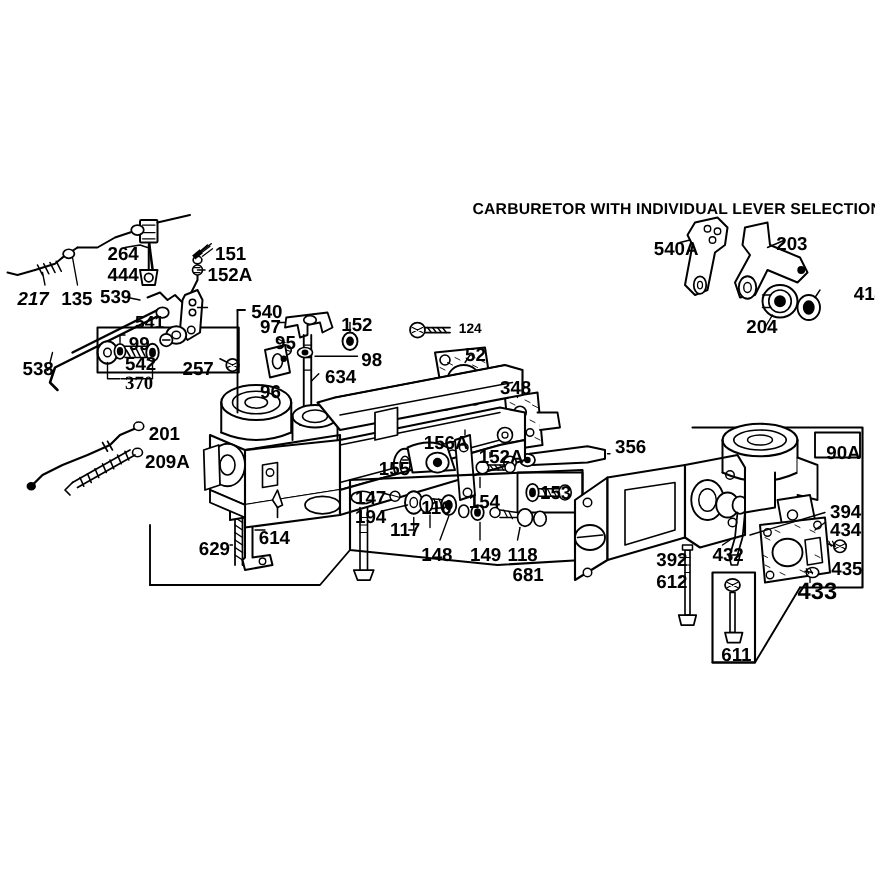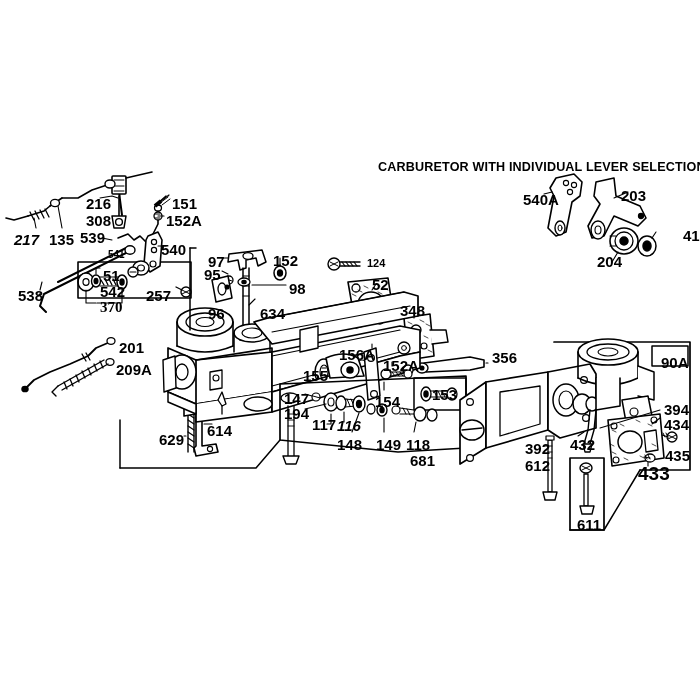--- a/index.html
+++ b/index.html
@@ -461,57 +461,57 @@
       <path d="M640,470 L604,530 L570,530" stroke-width="1.5"></path>
 
       <path d="M466,448 L540,490 L556,490" stroke-width="0"></path>
 
     </g>
   </svg>
 
   <div class="title" style="left: 378px; top: 160px;">CARBURETOR WITH INDIVIDUAL LEVER SELECTIONS</div>
 
   <div id="labels">
-      <div class="lbl" style="left: 86px; top: 196px; font-size: 15px;">216</div>
-      <div class="lbl" style="left: 86px; top: 213px; font-size: 15px;">308</div>
+      <div class="lbl" style="left: 86px; top: 196px; font-size: 15px;">264</div>
+      <div class="lbl" style="left: 86px; top: 213px; font-size: 15px;">444</div>
       <div class="lbl" style="left: 14px; top: 232px; font-size: 15px; font-style: italic;">217</div>
       <div class="lbl" style="left: 49px; top: 232px; font-size: 15px;">135</div>
       <div class="lbl" style="left: 80px; top: 230px; font-size: 15px;">539</div>
-      <div class="lbl" style="left: 108px; top: 250px; font-size: 10px;">541</div>
+      <div class="lbl" style="left: 108px; top: 250px; font-size: 14px;">541</div>
       <div class="lbl" style="left: 172px; top: 196px; font-size: 15px;">151</div>
       <div class="lbl" style="left: 166px; top: 213px; font-size: 15px;">152A</div>
-      <div class="lbl" style="left: 161px; top: 242px; font-size: 15px;">540</div>
+      <div class="lbl" style="left: 161px; top: 242px; font-size: 15px; padding-left: 40px;">540</div>
       <div class="lbl" style="left: 18px; top: 288px; font-size: 15px;">538</div>
-      <div class="lbl" style="left: 103px; top: 268px; font-size: 15px;">51</div>
+      <div class="lbl" style="left: 103px; top: 268px; font-size: 15px;">99</div>
       <div class="lbl" style="left: 100px; top: 284px; font-size: 15px;">542</div>
       <div class="lbl" style="left: 100px; top: 300px; font-size: 15px; font-family: Liberation Serif, serif;">370</div>
       <div class="lbl" style="left: 146px; top: 288px; font-size: 15px;">257</div>
       <div class="lbl" style="left: 119px; top: 340px; font-size: 15px;">201</div>
       <div class="lbl" style="left: 116px; top: 362px; font-size: 15px;">209A</div>
       <div class="lbl" style="left: 159px; top: 432px; font-size: 15px;">629</div>
       <div class="lbl" style="left: 207px; top: 423px; font-size: 15px; text-align: right;">614</div>
       <div class="lbl" style="left: 208px; top: 254px; font-size: 15px;">97</div>
-      <div class="lbl" style="left: 204px; top: 267px; font-size: 15px;">95</div>
+      <div class="lbl" style="left: 220px; top: 267px; font-size: 15px;">95</div>
       <div class="lbl" style="left: 208px; top: 306px; font-size: 15px;">96</div>
       <div class="lbl" style="left: 273px; top: 253px; font-size: 15px;">152</div>
       <div class="lbl" style="left: 289px; top: 281px; font-size: 15px;">98</div>
-      <div class="lbl" style="left: 260px; top: 294px; font-size: 15px; margin-top: 12px;">634</div>
+      <div class="lbl" style="left: 260px; top: 294px; font-size: 15px;">634</div>
       <div class="lbl" style="left: 367px; top: 258px; font-size: 11px;">124</div>
       <div class="lbl" style="left: 372px; top: 277px; font-size: 15px;">52</div>
       <div class="lbl" style="left: 400px; top: 303px; font-size: 15px;">348</div>
       <div class="lbl" style="left: 339px; top: 347px; font-size: 15px;">156A</div>
       <div class="lbl" style="left: 303px; top: 368px; font-size: 15px;">155</div>
       <div class="lbl" style="left: 383px; top: 358px; font-size: 15px;">152A</div>
       <div class="lbl" style="left: 375px; top: 394px; font-size: 15px;">154</div>
       <div class="lbl" style="left: 432px; top: 387px; font-size: 15px;">153</div>
       <div class="lbl" style="left: 492px; top: 350px; font-size: 15px;">356</div>
       <div class="lbl" style="left: 284px; top: 391px; font-size: 15px;">147</div>
       <div class="lbl" style="left: 284px; top: 406px; font-size: 15px;">194</div>
       <div class="lbl" style="left: 312px; top: 417px; font-size: 15px;">117</div>
-      <div class="lbl" style="left: 337px; top: 418px; font-size: 15px; font-style: italic;">116</div>
+      <div class="lbl" style="left: 337px; top: 399px; font-size: 15px;">116</div>
       <div class="lbl" style="left: 337px; top: 437px; font-size: 15px;">148</div>
       <div class="lbl" style="left: 376px; top: 437px; font-size: 15px;">149</div>
       <div class="lbl" style="left: 406px; top: 437px; font-size: 15px;">118</div>
       <div class="lbl" style="left: 410px; top: 453px; font-size: 15px;">681</div>
       <div class="lbl" style="left: 523px; top: 192px; font-size: 15px;">540A</div>
       <div class="lbl" style="left: 621px; top: 188px; font-size: 15px;">203</div>
       <div class="lbl" style="left: 597px; top: 254px; font-size: 15px;">204</div>
       <div class="lbl" style="left: 651px; top: 228px; font-size: 15px; margin-left: 32px;">414</div>
       <div class="lbl" style="left: 661px; top: 355px; font-size: 15px;">90A</div>
       <div class="lbl" style="left: 664px; top: 402px; font-size: 15px;">394</div>

